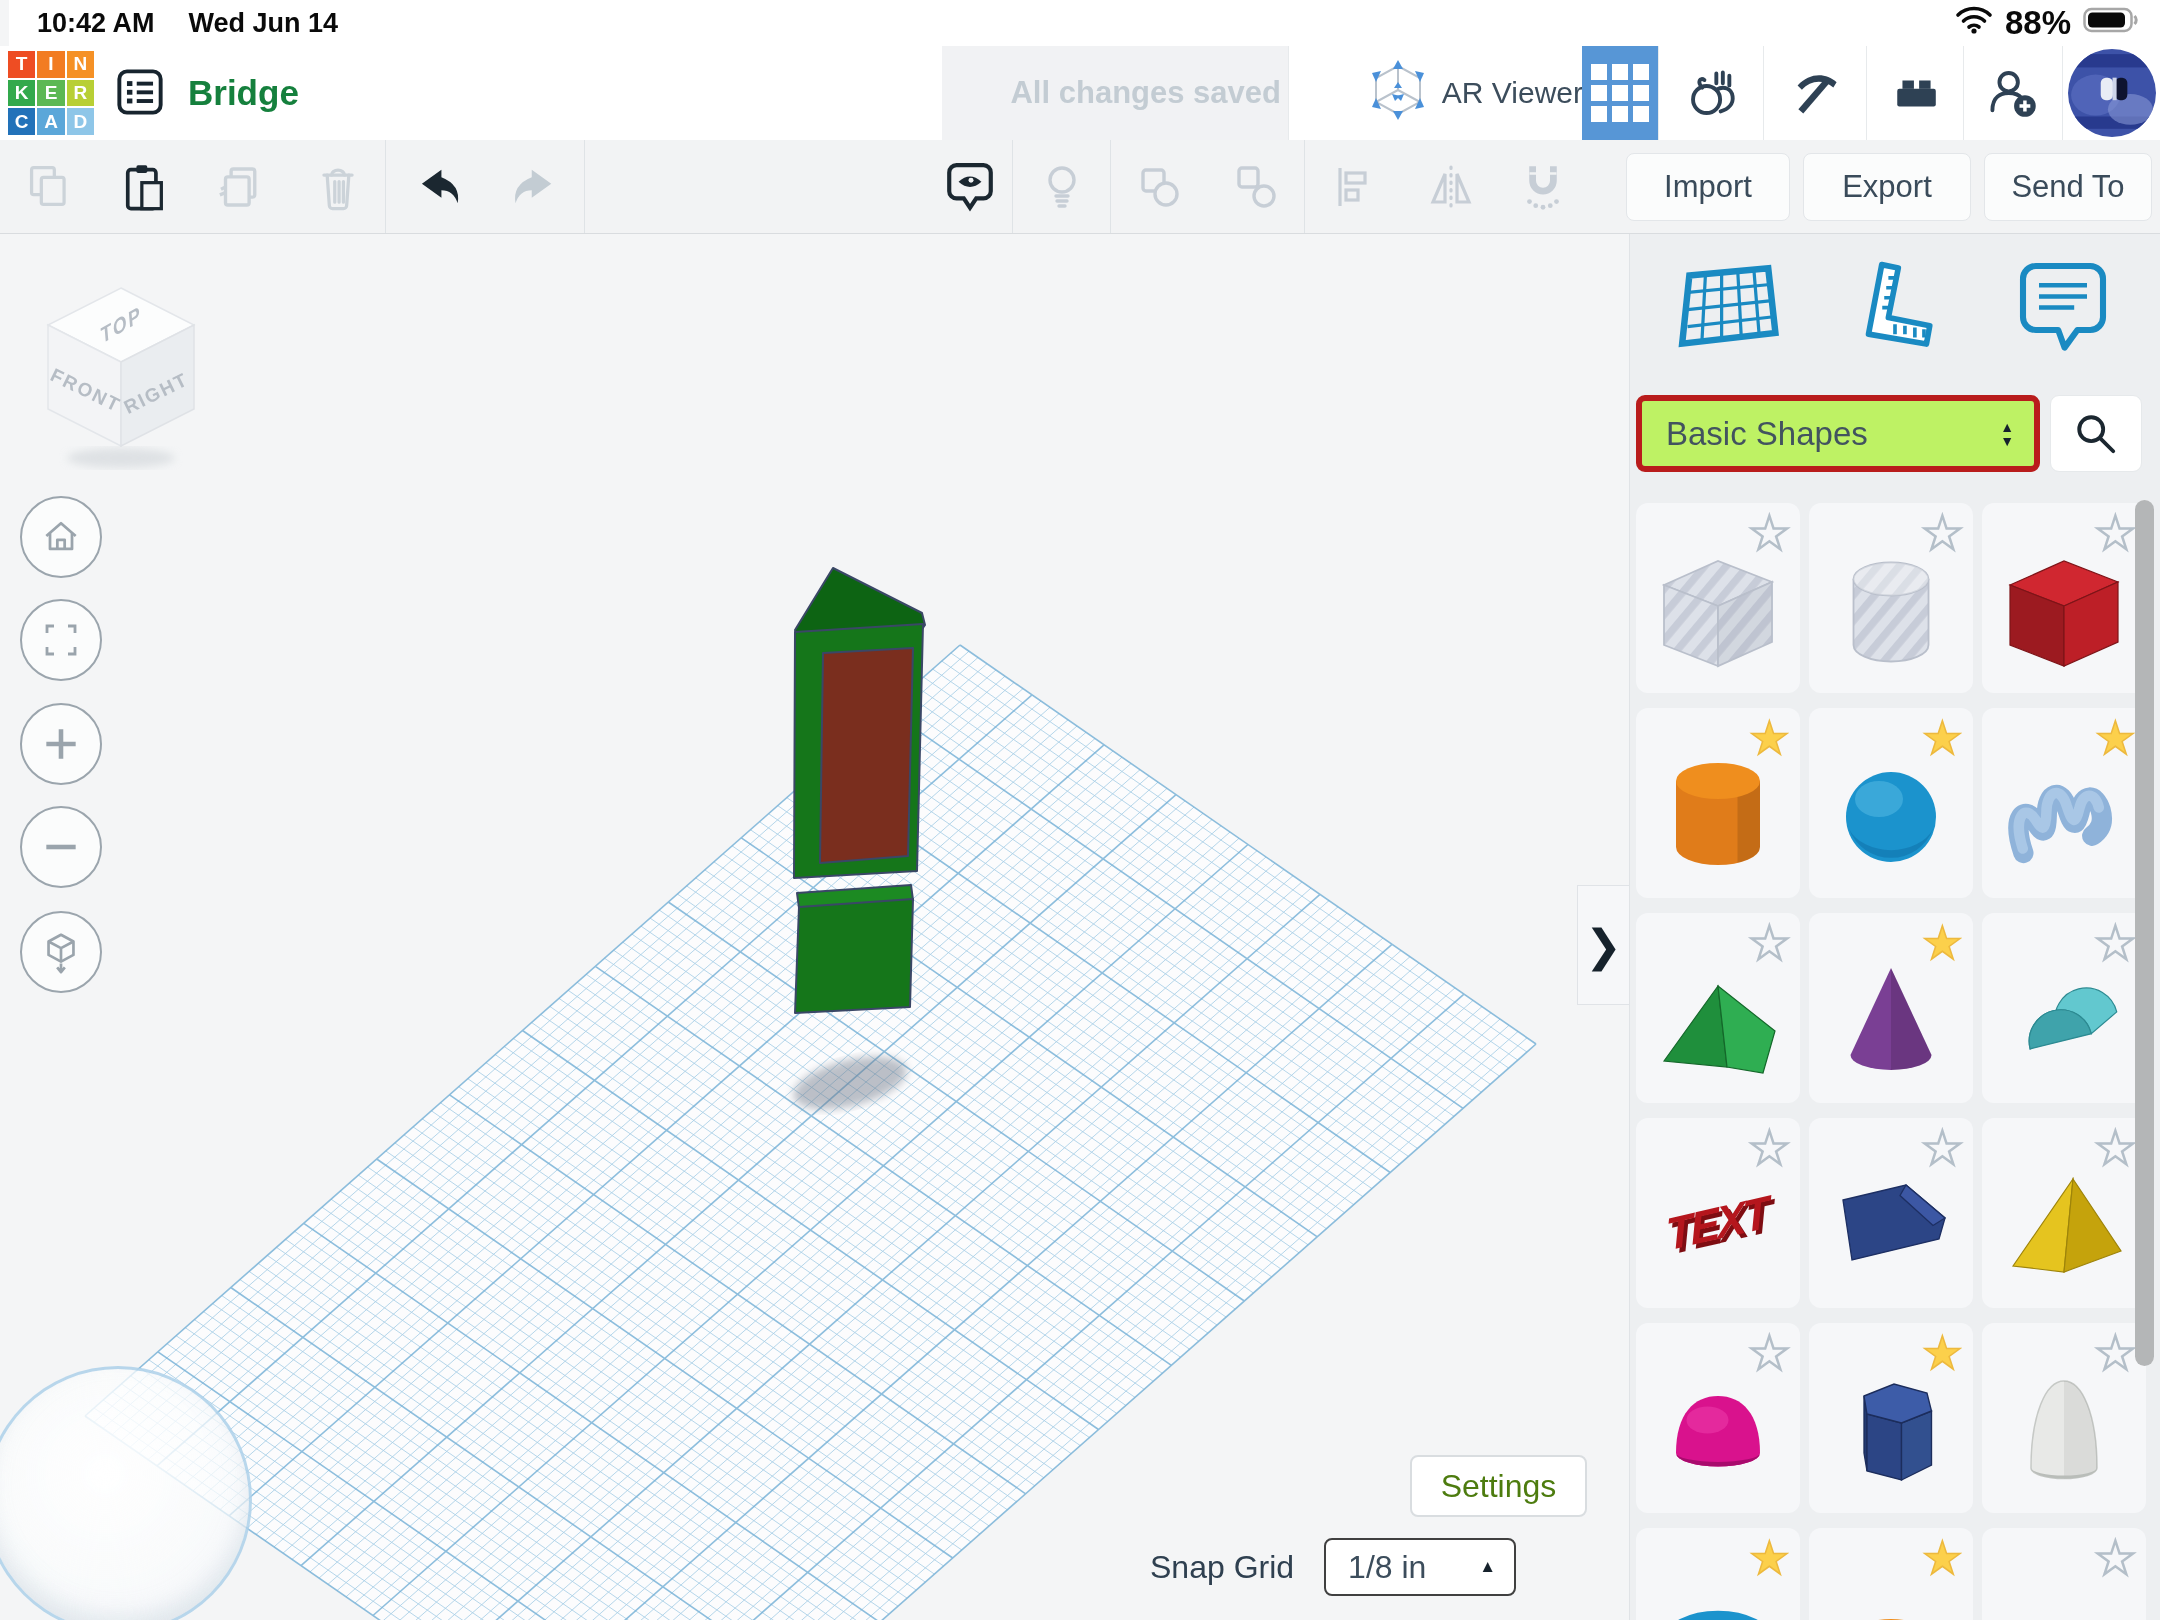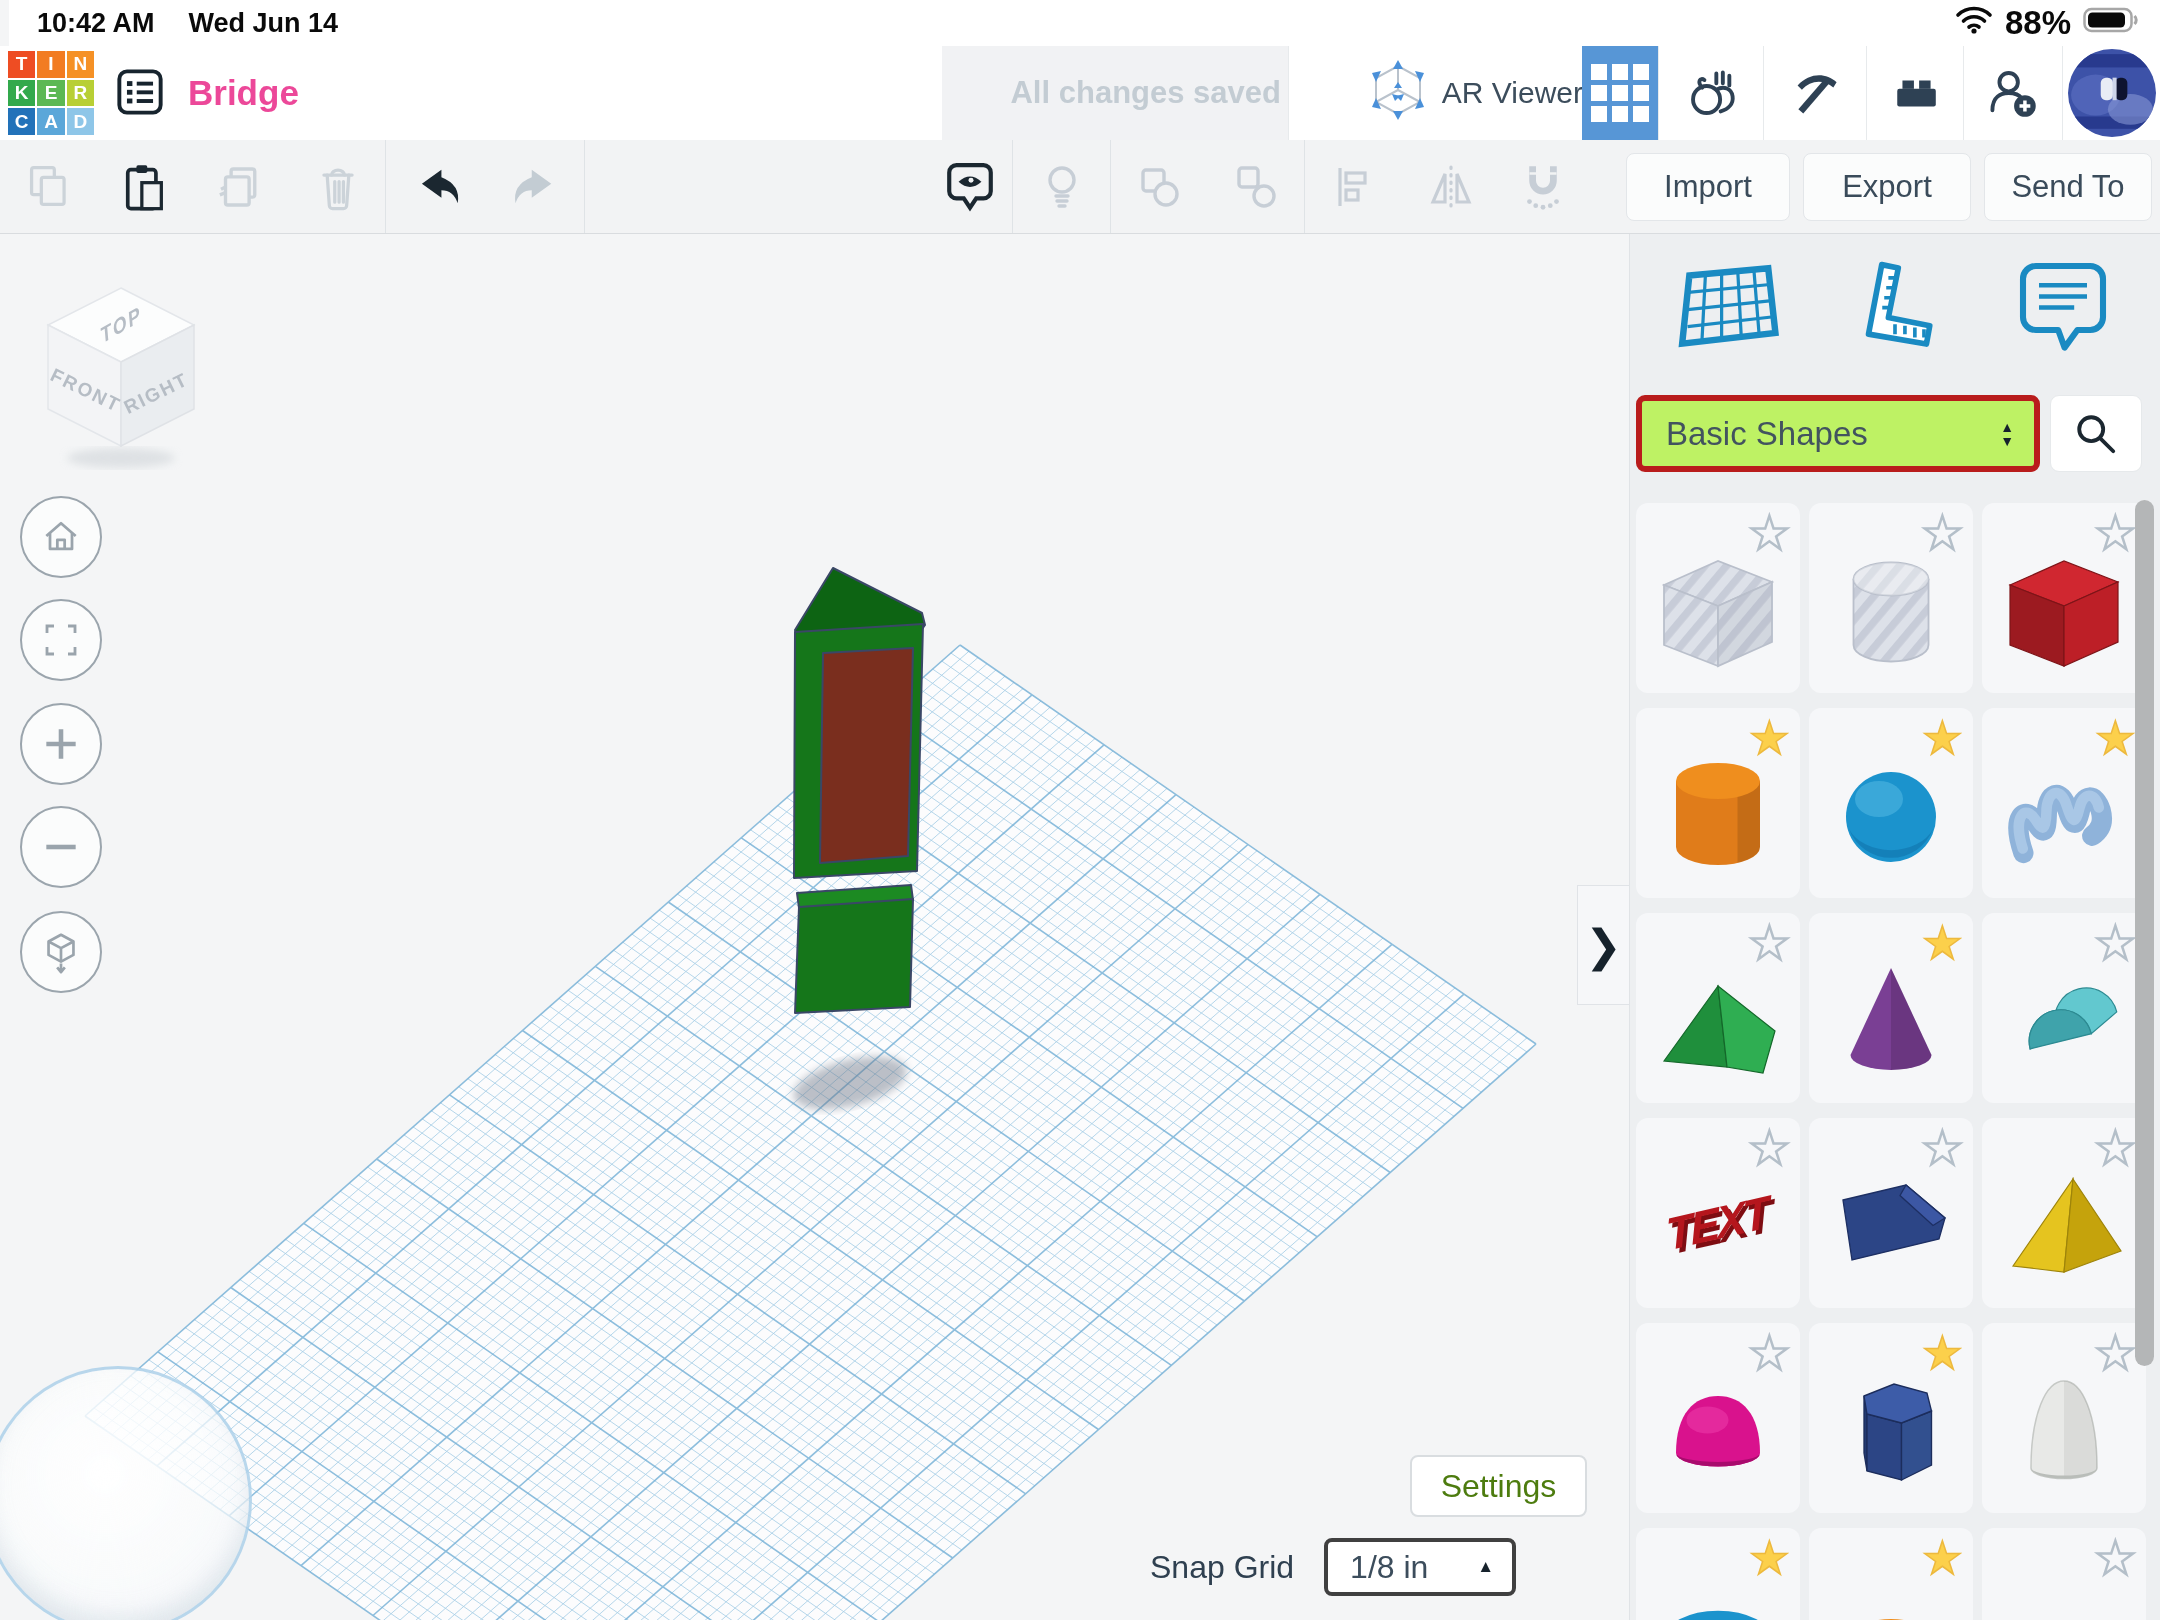--- a/index.html
+++ b/index.html
@@ -17,21 +17,21 @@
   .logo{position:absolute;left:8px;top:5px;width:86px;height:84px;display:grid;
     grid-template-columns:repeat(3,1fr);grid-template-rows:repeat(3,1fr);gap:2px;}
   .logo span{display:flex;align-items:center;justify-content:center;color:#fff;
     font-weight:800;font-size:19px;}
   .l0{background:#ee4d23}.l1{background:#f27c22}.l2{background:#f59126}
   .l3{background:#33a94c}.l4{background:#5cb854}.l5{background:#b8cf35}
   .l6{background:#2272b9}.l7{background:#5ba7d9}.l8{background:#8ec6e8}
   .listbtn{position:absolute;left:114px;top:20px;width:52px;height:52px;display:flex;
     align-items:center;justify-content:center;}
   .title{position:absolute;left:188px;top:0;height:94px;display:flex;align-items:center;
-    font-size:35px;font-weight:700;color:#ec4899;}
+    font-size:35px;font-weight:700;color:#15803d;}
   .savezone{position:absolute;left:942px;top:0;width:379px;height:94px;background:#f1f2f4;
     display:flex;align-items:center;justify-content:flex-end;padding-right:40px;box-sizing:border-box;
     font-size:31px;font-weight:700;color:#c3ccd3;}
   .arseg{position:absolute;left:1288px;top:0;width:294px;height:94px;background:#fff;
     border-left:1px solid #e7eaec;display:flex;align-items:center;justify-content:flex-end;gap:14px;
     font-size:30px;color:#3c4d5c;}
   .gridbtn{position:absolute;left:1582px;top:0;width:76px;height:94px;background:#5796d6;
     display:flex;align-items:center;justify-content:center;}
   .gridbtn .g9{display:grid;grid-template-columns:repeat(3,16px);grid-template-rows:repeat(3,16px);gap:5px;}
   .gridbtn .g9 i{background:#fff;display:block;}
@@ -62,21 +62,21 @@
     border:3px solid rgba(140,190,225,.6);box-sizing:border-box;
     background:radial-gradient(circle at 45% 40%, rgba(255,255,255,.95), rgba(244,248,250,.55));
     box-shadow:inset 0 -14px 22px rgba(180,195,210,.35);}
   .collapse-tab{position:absolute;left:1577px;top:651px;width:52px;height:120px;background:#f6f7f9;
     border:1px solid #e0e3e7;border-right:none;display:flex;align-items:center;justify-content:center;box-sizing:border-box;}
   .settings-btn{position:absolute;left:1410px;top:1221px;width:177px;height:62px;background:#fff;
     border:2px solid #d9dde0;border-radius:8px;display:flex;align-items:center;justify-content:center;
     font-size:32px;color:#4d7c0f;box-sizing:border-box;}
   .snap-row{position:absolute;left:1150px;top:1304px;height:58px;display:flex;align-items:center;gap:30px;}
   .snap-label{font-size:32px;color:#2f4050;}
-  .snap-dd{width:192px;height:58px;background:#fff;border:4px solid #404040;border-radius:8px;
+  .snap-dd{width:192px;height:58px;background:#fff;border:2px solid #404040;border-radius:8px;
     display:flex;align-items:center;justify-content:space-between;padding:0 18px 0 22px;box-sizing:border-box;
     font-size:32px;color:#3c4d5c;}
   .caret-up{font-size:17px;color:#16222c;}
 
   
   .panel{position:absolute;left:1629px;top:234px;width:531px;height:1386px;background:#edeff1;
     border-left:1px solid #e0e3e6;box-sizing:border-box;overflow:hidden;}
   .panel-icons{position:absolute;left:0;top:22px;width:100%;display:flex;justify-content:space-between;
     padding:0 42px;box-sizing:border-box;}
   .pi-btn{width:110px;height:100px;display:flex;align-items:center;justify-content:center;}

